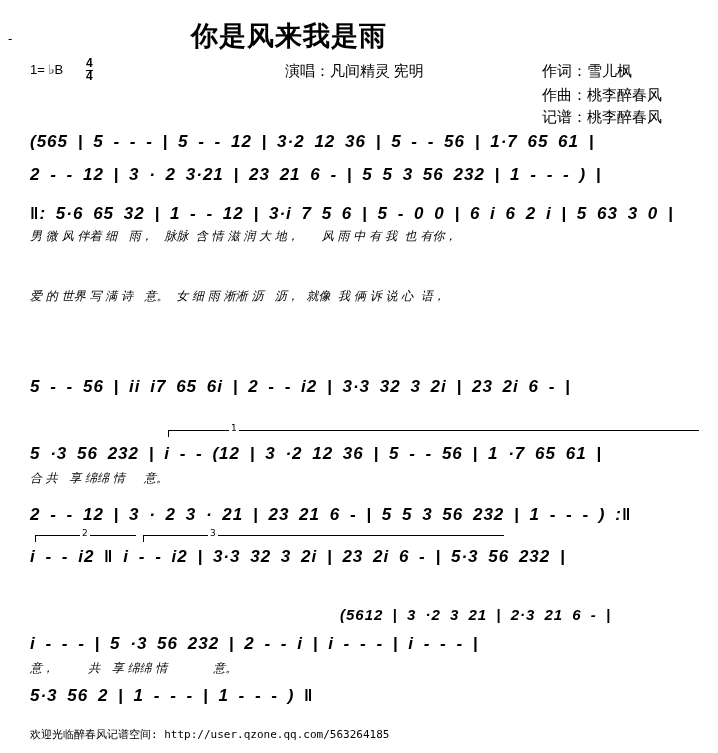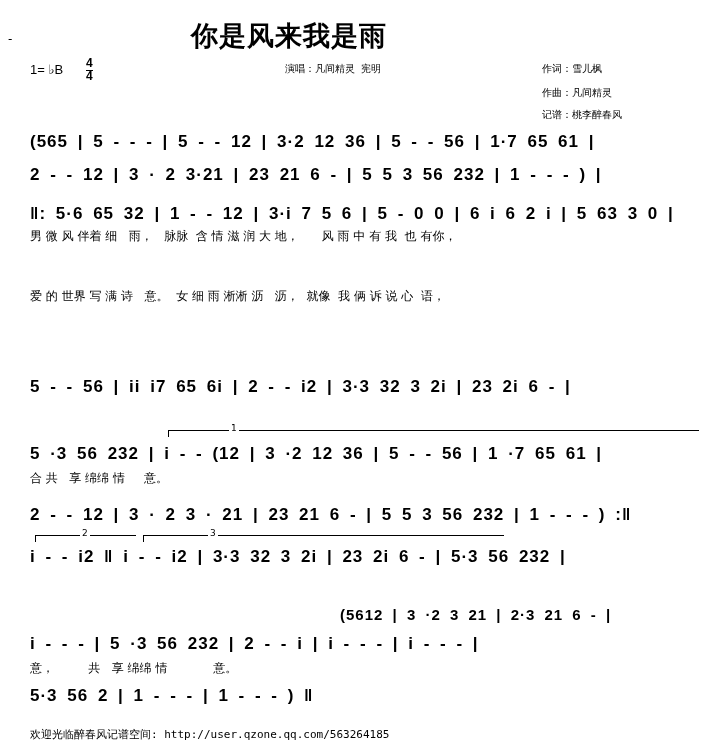--- a/index.html
+++ b/index.html
@@ -3,41 +3,41 @@
 <meta charset="utf-8">
 <style>
   html,body{margin:0;padding:0;background:#fff;}
   body{width:718px;height:753px;position:relative;overflow:hidden;color:#000;font-family:"DejaVu Sans",sans-serif;}
   .title{position:absolute;left:0;width:578px;top:18px;text-align:center;font-family:"DejaVu Serif",serif;font-weight:bold;font-size:27px;letter-spacing:1px;}
   .dash{position:absolute;left:8px;top:32px;font-size:12px;}
   .key{position:absolute;left:30px;top:62px;font-family:"Liberation Sans",sans-serif;font-size:13px;}
   .meter{position:absolute;left:86px;top:58px;font-family:"Liberation Sans",sans-serif;font-size:12px;line-height:11px;text-align:center;font-weight:bold;}
   .meter span{display:block;}
   .meter span.top{border-bottom:1px solid #000;padding-bottom:1px;}
-  .credit{position:absolute;font-family:Liberation Mono, monospace;font-size:10px;white-space:nowrap;}
-  .row{position:absolute;left:30px;right:10px;height:28px;}
+  .credit{position:absolute;font-family:Liberation Serif, serif;font-size:15px;white-space:nowrap;}
+  .row{position:absolute;left:30px;right:10px;height:28px;font-style:italic;}
   .notes{position:absolute;left:0;top:0;font-family:"Liberation Sans",sans-serif;font-weight:bold;font-size:17px;white-space:nowrap;word-spacing:4px;letter-spacing:1px;}
   .lyr{position:absolute;left:22px;font-family:"DejaVu Sans",sans-serif;font-size:12px;white-space:pre;}
   .footer{position:absolute;left:30px;top:727px;font-family:"DejaVu Sans Mono",monospace;font-size:11px;}
   .volta{position:absolute;border-top:1px solid #000;border-left:1px solid #000;height:6px;font-size:9px;}
   .volta span{position:absolute;top:-8px;background:#fff;padding:0 2px;}
 </style>
 </head>
 <body>
 
 <div class="dash">-</div>
 <div class="title">你是风来我是雨</div>
 <div class="key">1= ♭B</div>
 <div class="meter">
   <span class="top">4</span>
   <span>4</span>
 </div>
 <div class="credit" style="left:285px;top:62px;">演唱：凡间精灵 宪明</div>
 <div class="credit" style="left:542px;top:62px;">作词：雪儿枫</div>
-<div class="credit" style="left:542px;top:86px;">作曲：凡间精灵</div>
+<div class="credit" style="left:542px;top:86px;">作曲：桃李醉春风</div>
 <div class="credit" style="left:542px;top:108px;">记谱：桃李醉春风</div>
 
 <div class="row" style="top:132px;">
   <div class="notes">(565 | 5 - - - | 5 - - 12 | 3·2 12 36 | 5 - - 56 | 1·7 65 61 |</div>
 </div>
 <div class="row" style="top:165px;">
   <div class="notes">2 - - 12 | 3 · 2 3·21 | 23 21 6 - | 5 5 3 56 232 | 1 - - - ) |</div>
 </div>
 <div class="row" style="top:204px;">
   <div class="notes">‖: 5·6 65 32 | 1 - - 12 | 3·i 7 5 6 | 5 - 0 0 | 6 i 6 2 i | 5 63 3 0 |</div>

